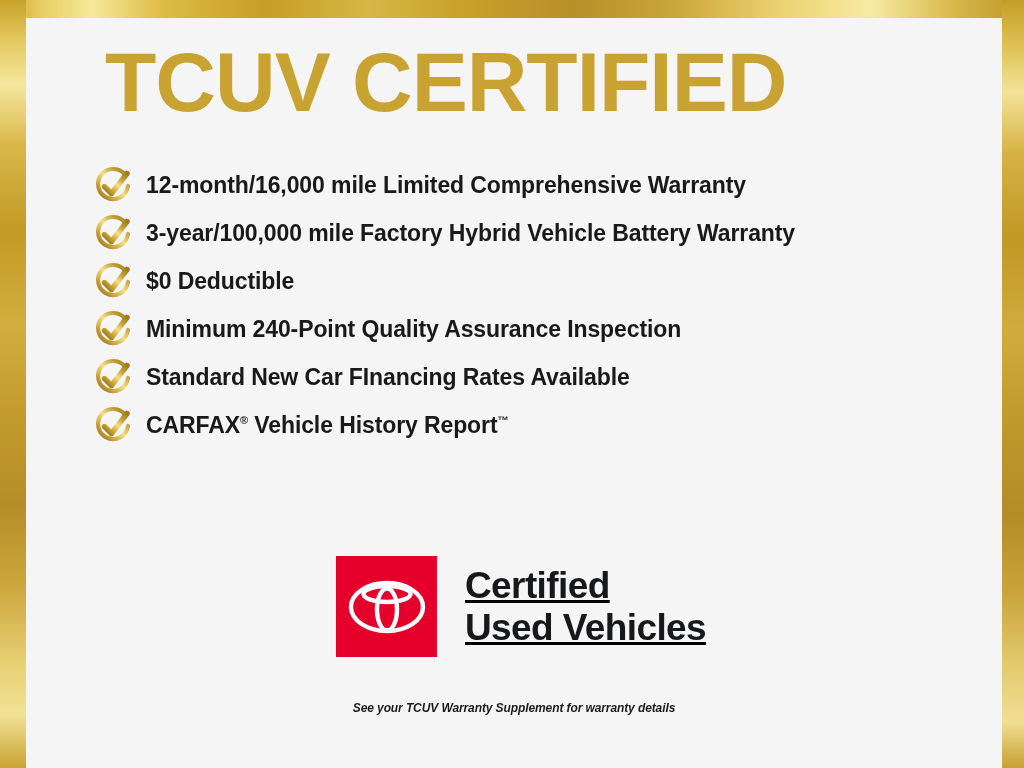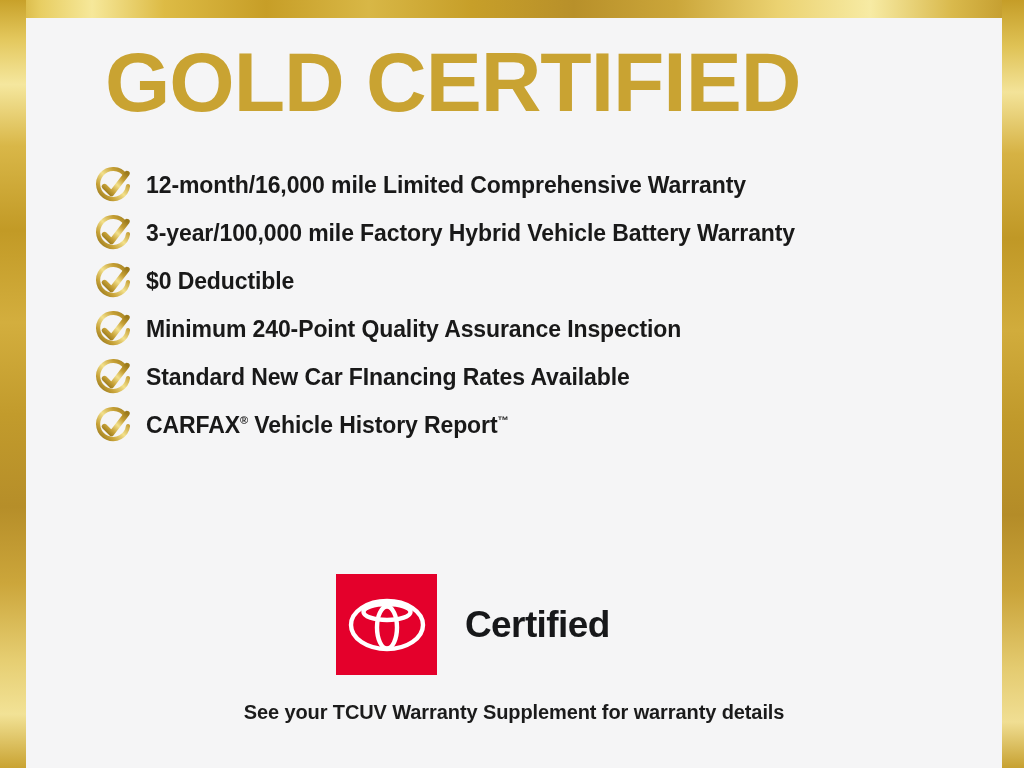--- a/index.html
+++ b/index.html
@@ -114,23 +114,24 @@
     font-size: 11px;
     vertical-align: super;
     line-height: 0;
     font-weight: 700;
   }
 
   
   .logo-lockup {
     position: absolute;
     left: 310px;
-    top: 556px;
+    top: 538px;
     display: flex;
     align-items: center;
+    text-decoration: underline;
   }
   .toyota-mark {
     width: 101px;
     height: 101px;
     background: #E4002B;
     display: flex;
     align-items: center;
     justify-content: center;
     flex: 0 0 auto;
   }
@@ -144,39 +145,40 @@
     letter-spacing: -0.6px;
   }
 
   
   .footer-note {
     position: absolute;
     left: 0;
     right: 0;
     top: 683px;
     text-align: center;
-    font-size: 20px;
+    font-size: 12px;
     font-weight: 700;
     color: #1B1B1B;
     letter-spacing: -0.1px;
+    font-style: italic;
   }
 </style>
 </head>
 <body>
 
 <div class="poster">
 
   <div class="gold-band gold-top"></div>
   <div class="gold-band gold-bottom"></div>
   <div class="gold-band gold-left"></div>
   <div class="gold-band gold-right"></div>
 
   <div class="card">
 
-    <div class="title">GOLD CERTIFIED</div>
+    <div class="title">TCUV CERTIFIED</div>
 
     <div class="benefits">
 
       <div class="benefit-row">
         <span class="check-icon">
           <svg viewBox="0 0 42 42" xmlns="http://www.w3.org/2000/svg">
             <defs>
               <linearGradient id="g1" x1="0%" y1="100%" x2="100%" y2="0%">
                 <stop offset="0%" stop-color="#8E6E14"></stop>
                   <stop offset="25%" stop-color="#C9A43A"></stop>
@@ -249,19 +251,20 @@
     <div class="logo-lockup">
       <div class="toyota-mark">
         <svg width="80" height="60" viewBox="0 0 80 60" xmlns="http://www.w3.org/2000/svg">
           <ellipse cx="40" cy="30" rx="36" ry="24" fill="none" stroke="#ffffff" stroke-width="4.4"></ellipse>
           <ellipse cx="40" cy="32.5" rx="10" ry="21" fill="none" stroke="#ffffff" stroke-width="4.4"></ellipse>
           <ellipse cx="40" cy="17" rx="23.5" ry="8" fill="none" stroke="#ffffff" stroke-width="4.4"></ellipse>
         </svg>
       </div>
       <div class="logo-text">
         <div>Certified</div>
+        <div>Used Vehicles</div>
       </div>
     </div>
 
     <div class="footer-note">See your TCUV Warranty Supplement for warranty details</div>
 
   </div>
 </div>
 
 </body></html>

